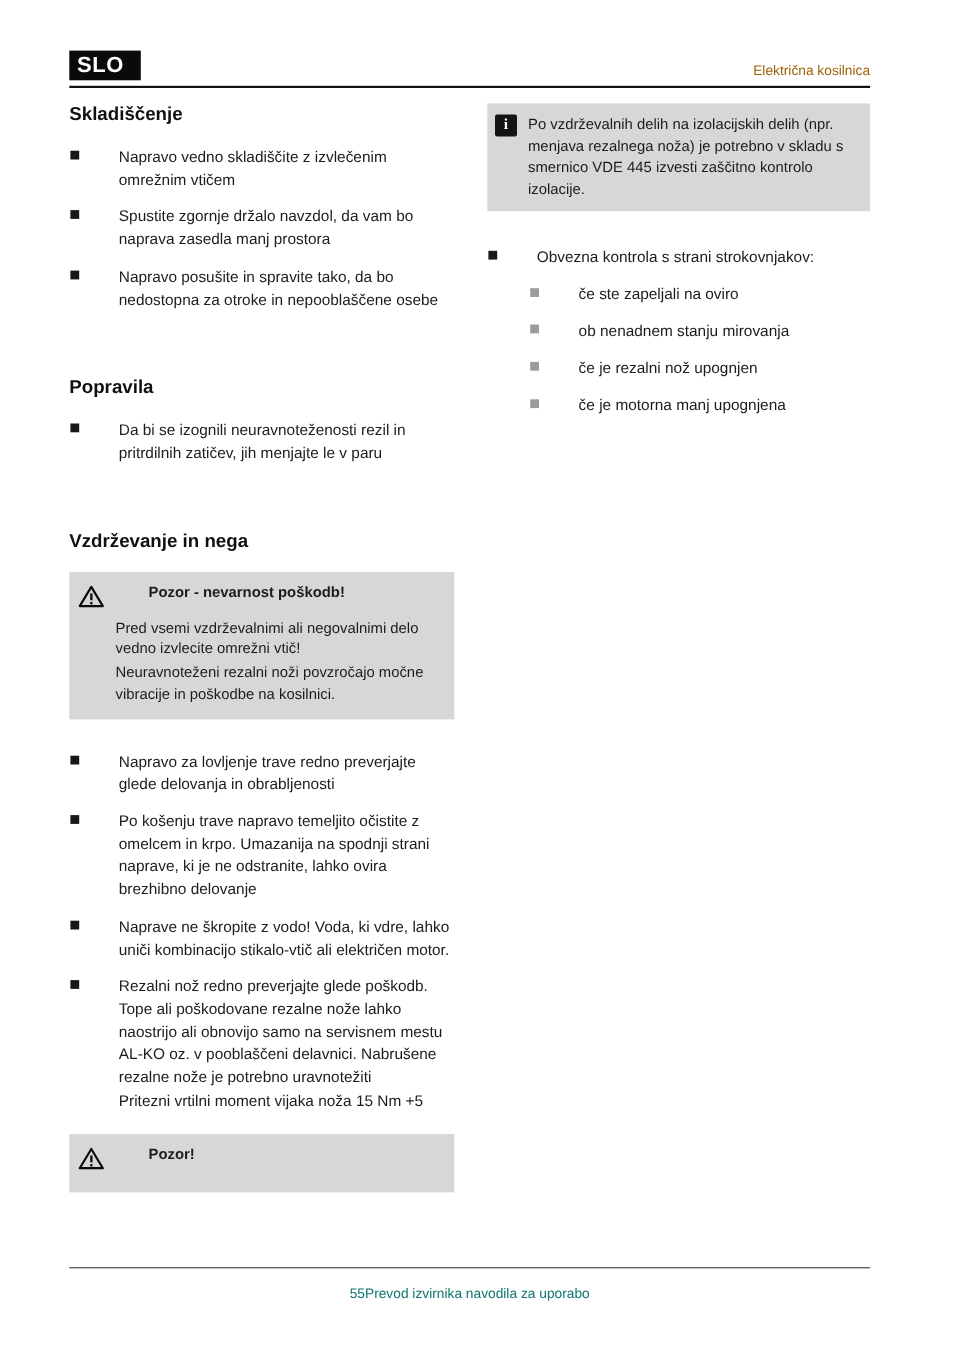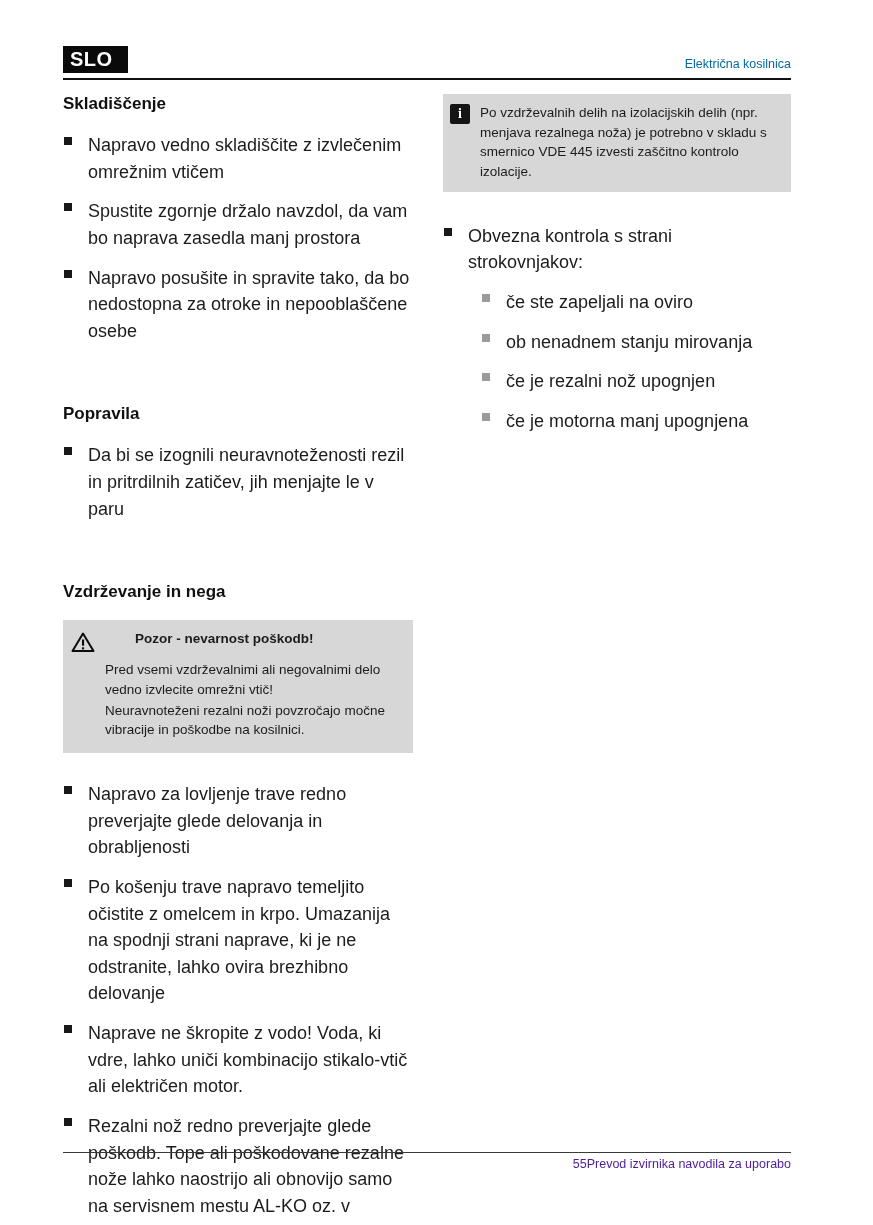--- a/index.html
+++ b/index.html
@@ -10,32 +10,32 @@
     color:#1c1c1c;
   }
   .content { position:absolute; left:63px; top:46px; width:728px; }
 
   
   .header { display:flex; justify-content:space-between; align-items:flex-end;
             border-bottom:2px solid #111; padding-bottom:5px; }
   .slo-badge { display:inline-block; background:#0a0a0a; color:#ffffff;
                font-weight:bold; font-size:20px; line-height:1;
                padding:3px 15px 4px 7px; letter-spacing:0.5px; }
-  .header-title { font-size:12.5px; color:#0369a1; padding-bottom:2px; }
+  .header-title { font-size:12.5px; color:#a16207; padding-bottom:2px; }
 
   
   .columns { display:flex; margin-top:14px; }
   .col-left { width:350px; margin-right:30px; }
   .col-right { width:348px; }
 
   h2 { font-size:17px; font-weight:bold; color:#101010; margin:0 0 18px 0; }
   .h-space { margin-top:60px; }
 
   
-  .bullet { display:flex; margin-bottom:13px; font-size:18px; line-height:1.48; }
+  .bullet { display:flex; margin-bottom:13px; font-size:14px; line-height:1.48;gap:20px; }
   .marker { flex:none; width:8px; height:8px; background:#181818; margin:5px 16px 0 1px; }
   .marker.gray { background:#9b9b9b; }
   .bullet.sub { margin-left:38px; margin-bottom:13px; }
   .bullet-text { white-space:pre-line; }
 
   
   .graybox { background:#d7d7d7; }
   .warning-box { padding:10px 10px 12px 8px; margin-bottom:28px; }
   .warn-head { display:flex; align-items:flex-start; margin-bottom:3px;gap:30px; }
   .warn-icon { flex:none; width:25px; margin-right:9px; padding-top:1px; }
@@ -46,22 +46,22 @@
   .info-box { display:flex; padding:9px 10px 10px 7px; margin-bottom:31px; }
   .info-icon { flex:none; width:20px; height:20px; background:#141414; color:#ffffff;
                border-radius:2px; font-weight:bold; font-size:14px;
                font-family:"Liberation Serif","DejaVu Serif",serif;
                display:flex; align-items:center; justify-content:center;
                margin-right:10px; margin-top:1px; }
   .info-text { font-size:13.5px; line-height:1.46; }
 
   
   .footer { position:absolute; left:63px; top:1152px; width:728px;
-            border-top:1.5px solid #3a3a3a; display:flex; justify-content:flex-end;
-            padding-top:4px; font-size:12.5px; color:#4c1d95; }
+            border-top:1.5px solid #3a3a3a; display:flex; justify-content:center;
+            padding-top:16px; font-size:12.5px; color:#0f766e; }
 </style>
 </head>
 <body>
 
 <div class="content">
 
   <div class="header">
     <span class="slo-badge">SLO</span>
     <span class="header-title">Električna kosilnica</span>
   </div>

